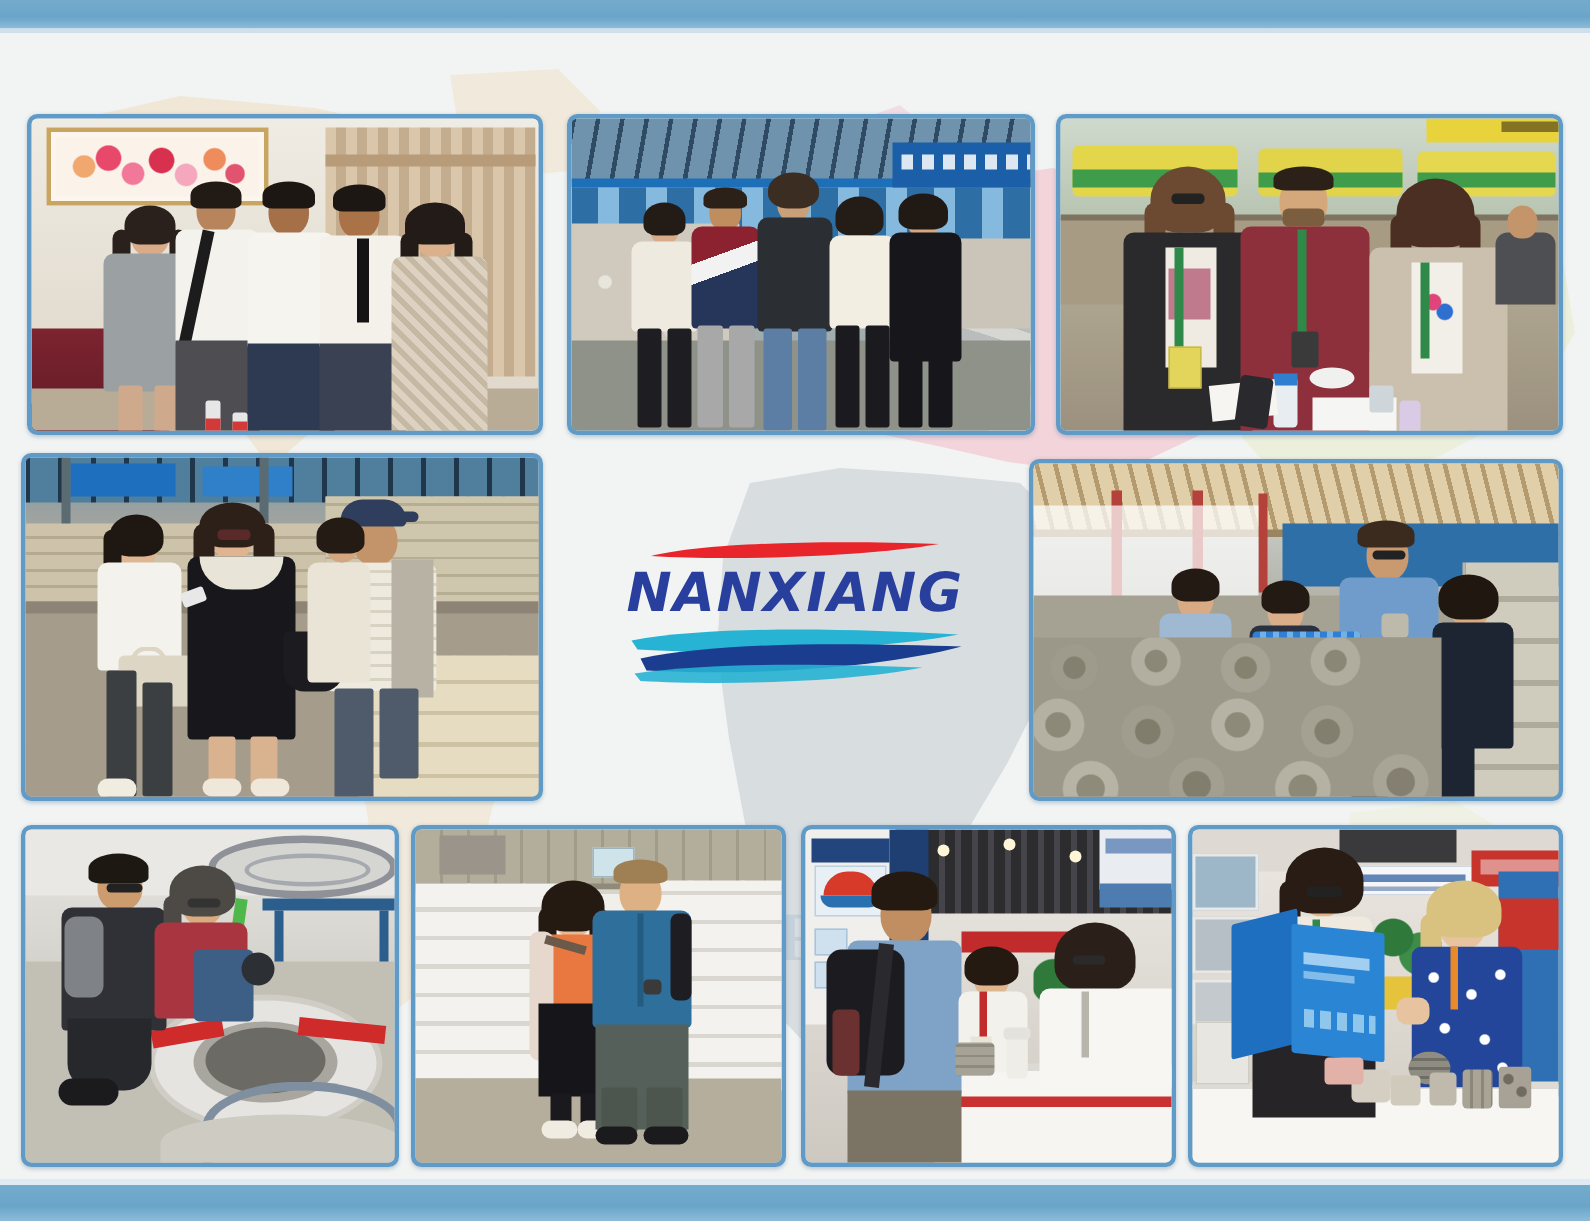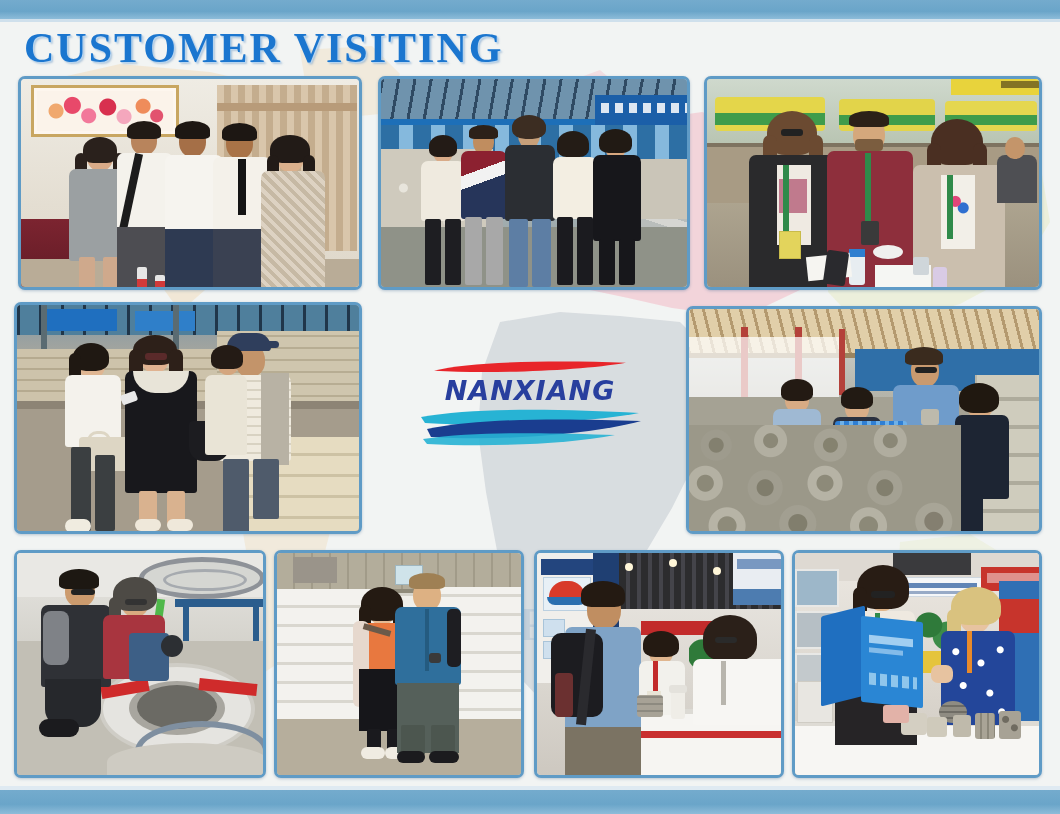--- a/index.html
+++ b/index.html
@@ -76,21 +76,21 @@
   .logo-block {
     position: absolute; left: 375px; top: 360px; width: 310px;
     text-align: center;
   }
   .logo-red {
     position: relative; width: 200px; height: 16px; margin: 0 auto 1px;
   }
   .logo-word {
     font-family: "DejaVu Sans", sans-serif;
     font-style: italic; font-weight: bold;
-    font-size: 27px; letter-spacing: 1px;
+    font-size: 36px; letter-spacing: 1px;
     color: #283f9e;
     line-height: 1.05;
   }
   .logo-waves { position: relative; width: 230px; height: 40px; margin: 2px auto 0; }
   .company-name {
     margin-top: 10px;
     font-family: "Liberation Serif", "DejaVu Serif", serif;
     font-size: 20px; font-weight: bold;
     color: #1b4f9c;
     text-shadow: 0 1px 0 #e6eef7;
@@ -135,21 +135,20 @@
 
       <path d="M500,300 L560,290 L620,294 L680,300 L710,330 L716,380 L700,430 L672,486 L640,540 L610,600 L580,650 L552,690 L524,660 L510,600 L498,534 L486,470 L478,410 L482,350 Z" fill="#b9bfc9" opacity="0.72"></path>
 
       <path d="M900,520 L970,512 L1016,540 L1018,586 L980,614 L928,612 L896,580 Z" fill="#e6ebc4" opacity="0.55"></path>
     </svg>
   </div>
 
   <div class="wm-letter" style="left:156px; top:592px;">E</div>
   <div class="wm-letter" style="left:518px; top:598px;">F</div>
 
-  <h1 class="page-title">CUSTOMER VISITING</h1>
 
   <div class="photo" style="left:18px; top:76px; width:344px; height:214px;">
     <div class="scene">
 
       <div class="sp" style="inset:0; background:linear-gradient(180deg,#efece4 0%,#e4ded2 60%,#ded7c9 100%);"></div>
 
       <div class="sp" style="left:10px; top:6px; width:148px; height:52px; background:#fdf6ee; border:3px solid #c8a661;"></div>
       <div class="sp" style="left:16px; top:12px; width:136px; height:40px; background:
         radial-gradient(circle at 14% 50%, #f0a86e 0 7px, transparent 8px),
         radial-gradient(circle at 26% 36%, #e8496a 0 8px, transparent 9px),

